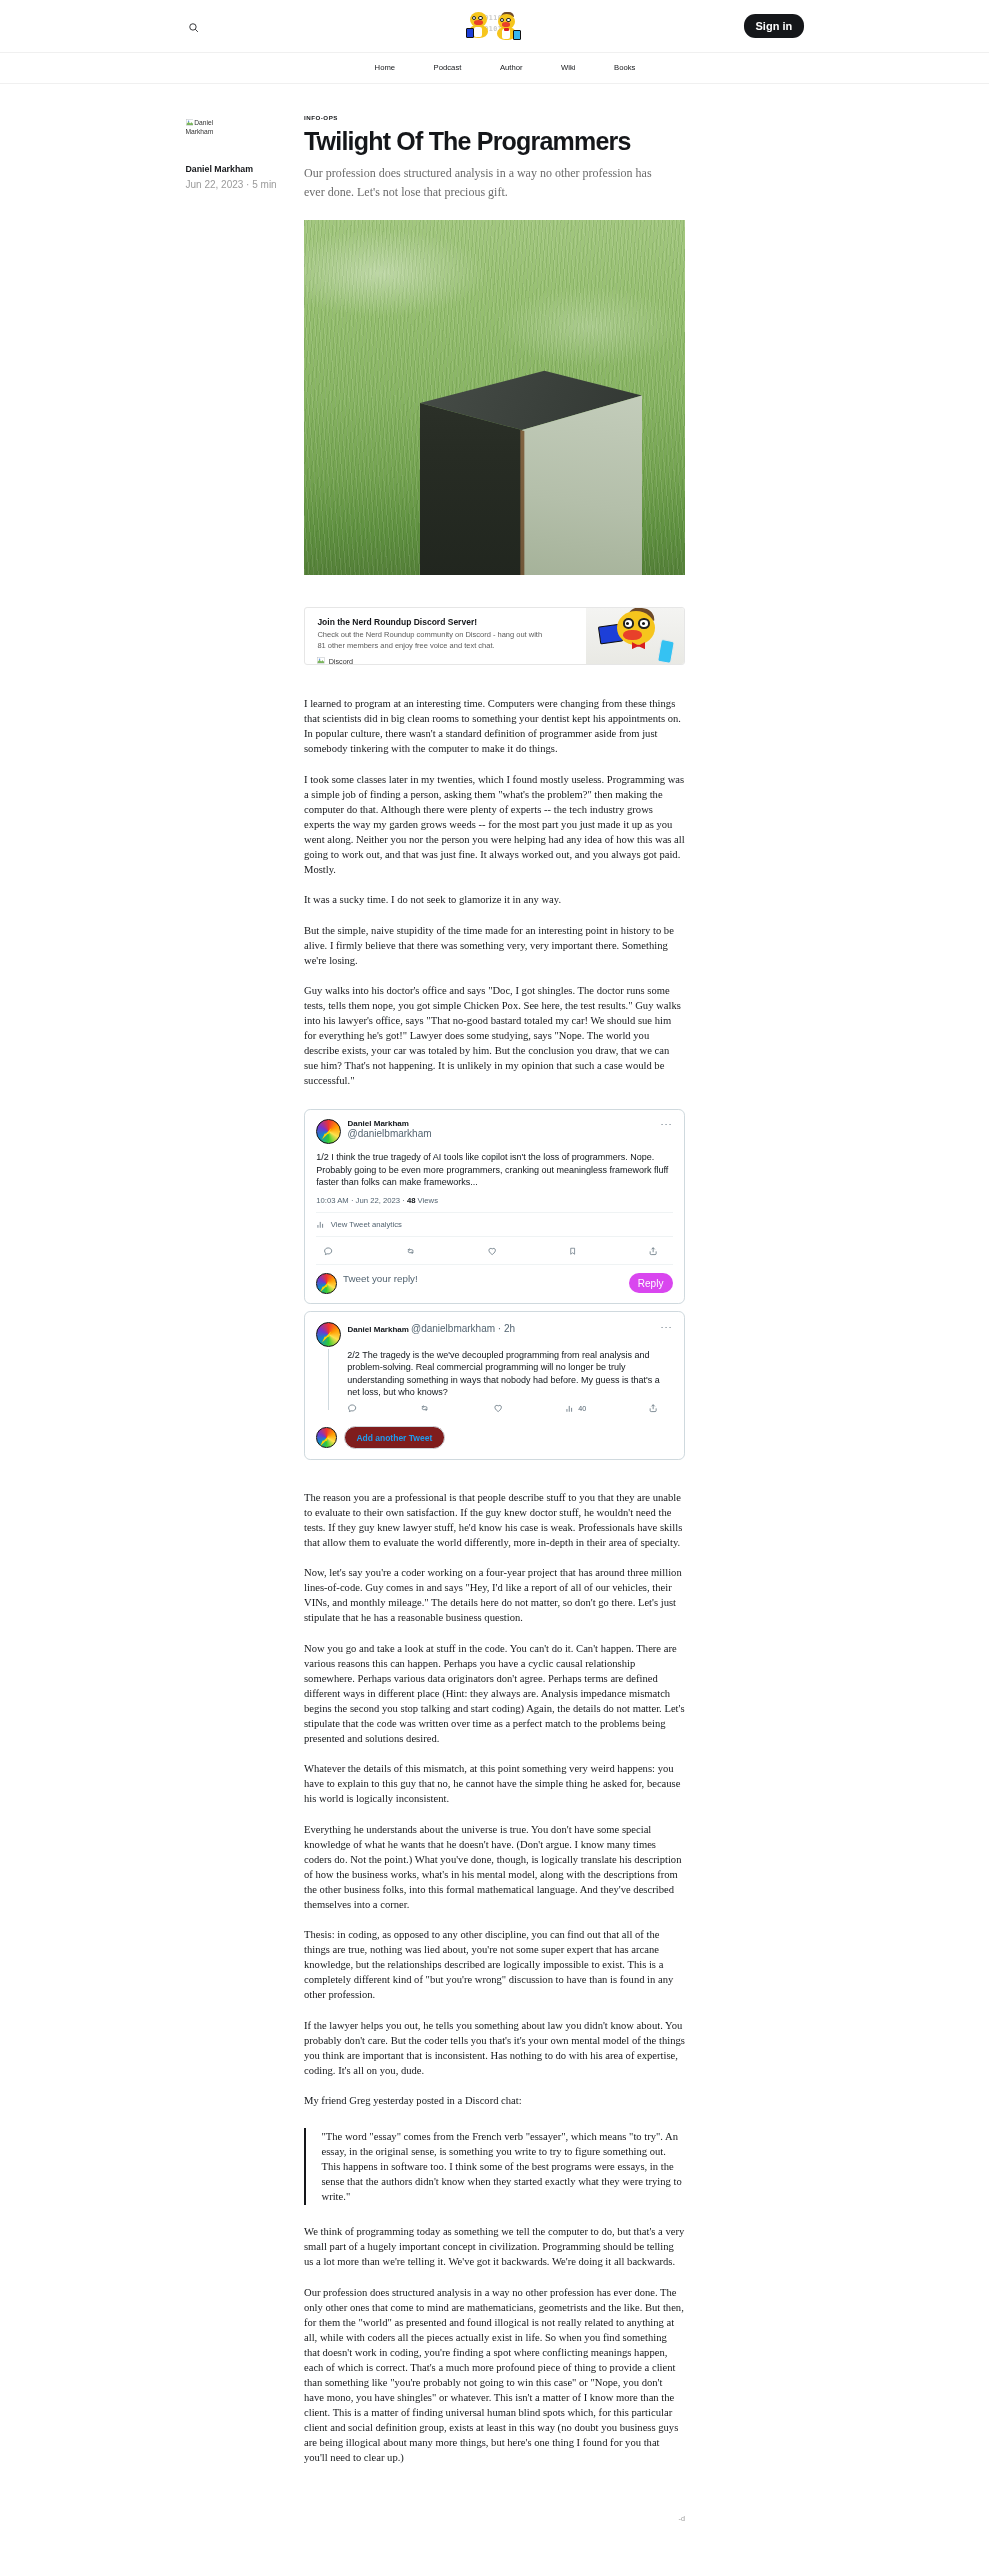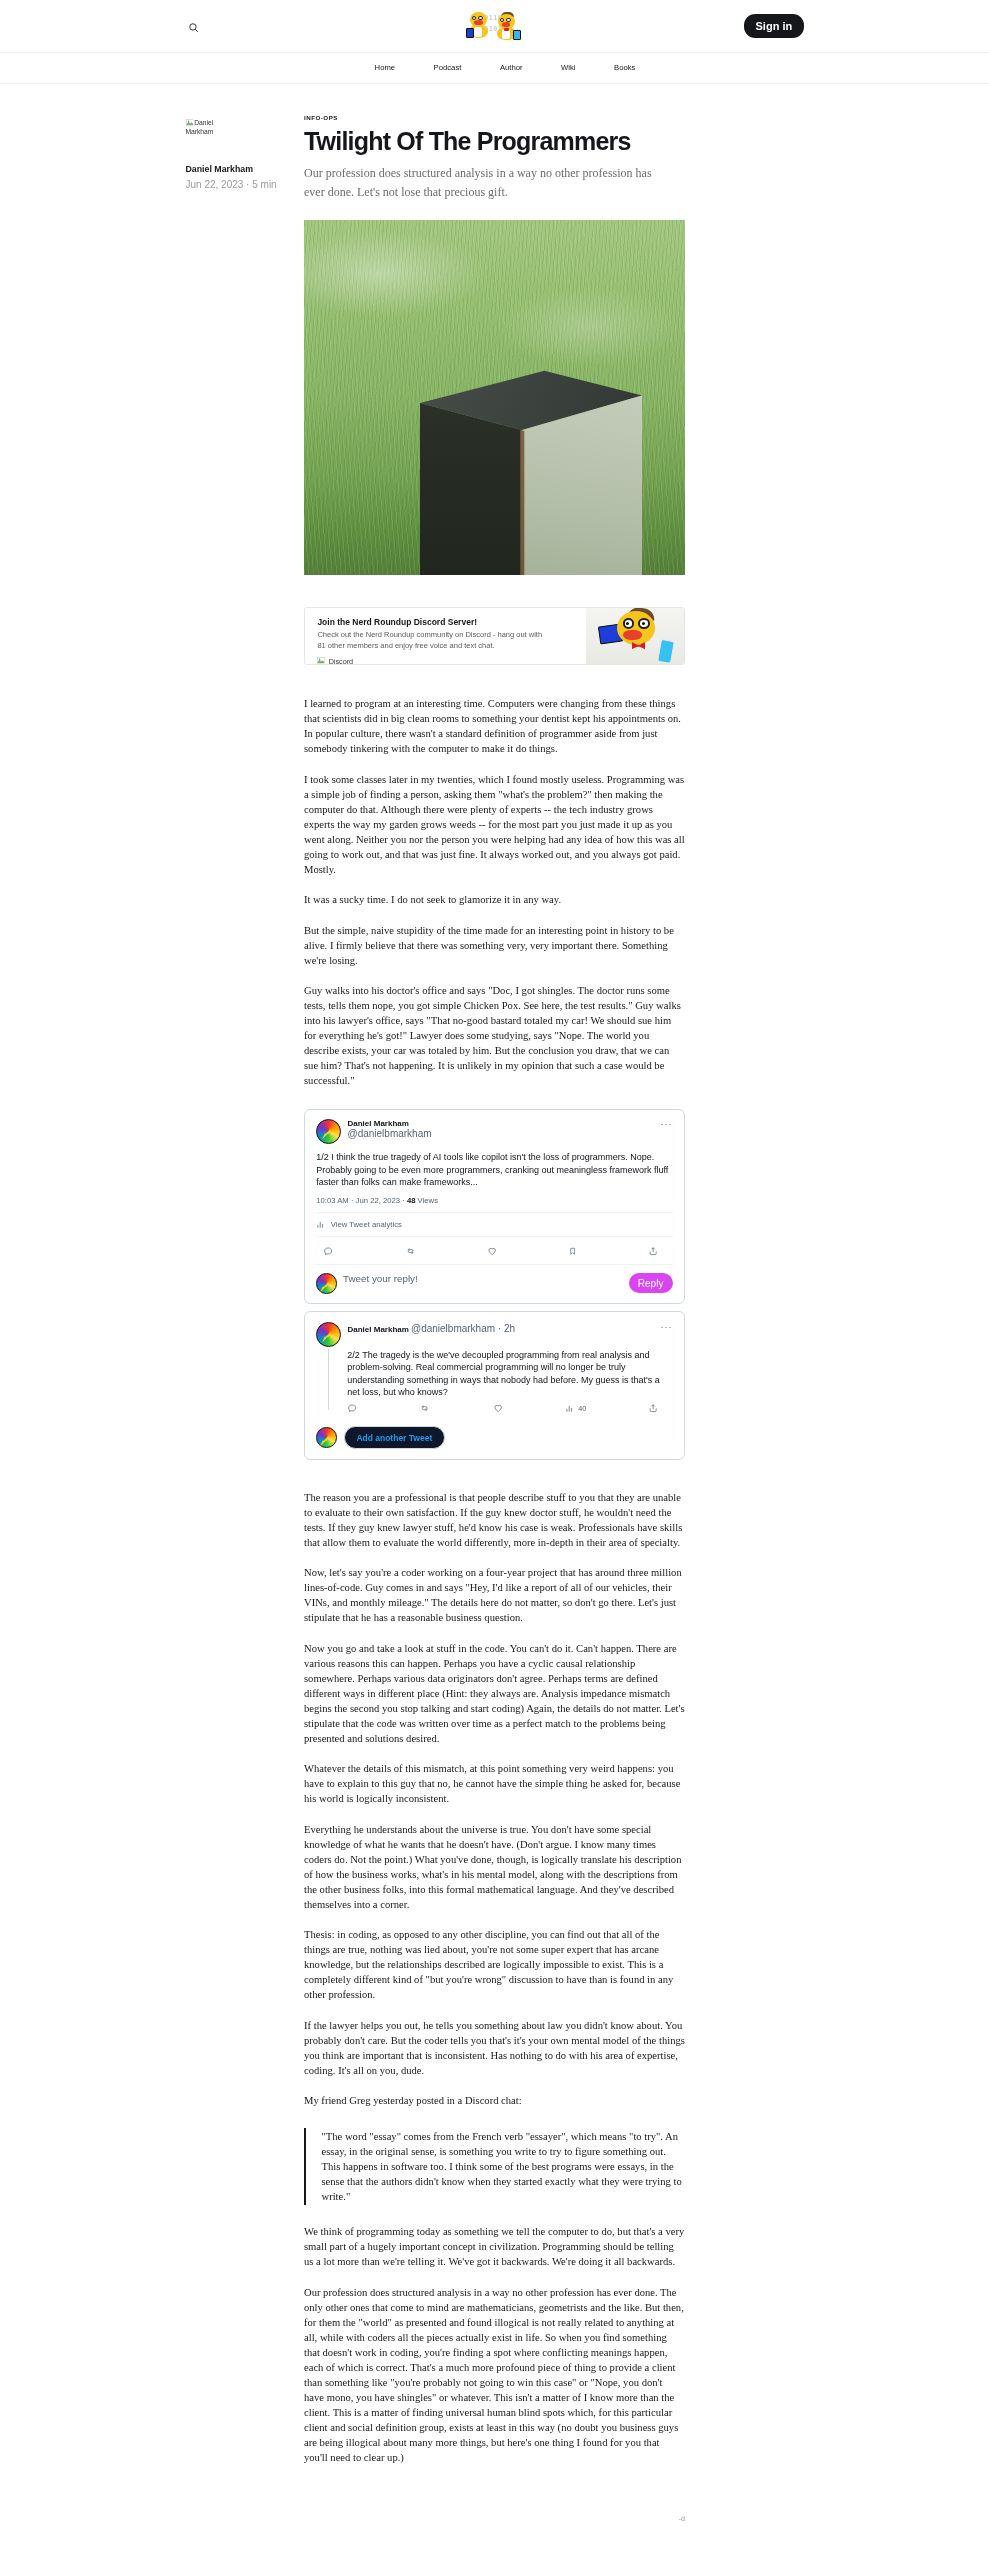--- a/index.html
+++ b/index.html
@@ -115,21 +115,21 @@
   .tw-actions{display:flex;justify-content:space-between;padding:1px 14.4px 1px 7.2px;color:#536471;}
   .tw-actions .act{display:flex;align-items:center;gap:4.1px;font-size:7.2px;cursor:pointer;}
   .tw-reply-row{display:flex;align-items:flex-start;gap:6.2px;margin-top:8.2px;}
   .tw-avatar.small{width:20.6px;height:20.6px;}
   .tw-reply-prompt{color:#536471;font-size:9.8px;flex:1;}
   .tw-reply-btn{background:#d946ef;color:#fff;font-weight:normal;font-size:10px;border:none;border-radius:5151px;padding:4.6px 9.3px;cursor:pointer;font-family:inherit;}
   .tw-inline-meta{font-size:7.7px;}
   .tw-body-indent{margin-left:31px;}
   .thread-line{position:absolute;left:23px;top:37px;width:1px;height:61px;background:#cfd9de;}
   .tw-addrow{display:flex;align-items:center;gap:7.2px;margin-top:11.3px;}
-  .tw-add-btn{border:0.5px solid #cfd9de;background:#0f172a;color:#1d9bf0;font-weight:bold;font-size:8.5px;border-radius:5151px;padding:5.7px 11.3px;cursor:pointer;font-family:inherit;}
+  .tw-add-btn{border:0.5px solid #cfd9de;background:#7f1d1d;color:#1d9bf0;font-weight:bold;font-size:8.5px;border-radius:5151px;padding:5.7px 11.3px;cursor:pointer;font-family:inherit;}
 </style>
 </head>
 <body>
 
 <div class="page">
 
   <header class="site-header container">
     <button class="search-btn" aria-label="search">
       <svg width="11.3" height="11.3" viewBox="0 0 24 24">
           <circle cx="10.5" cy="10.5" r="6.8" fill="none" stroke="#15171a" stroke-width="1.8"></circle>

